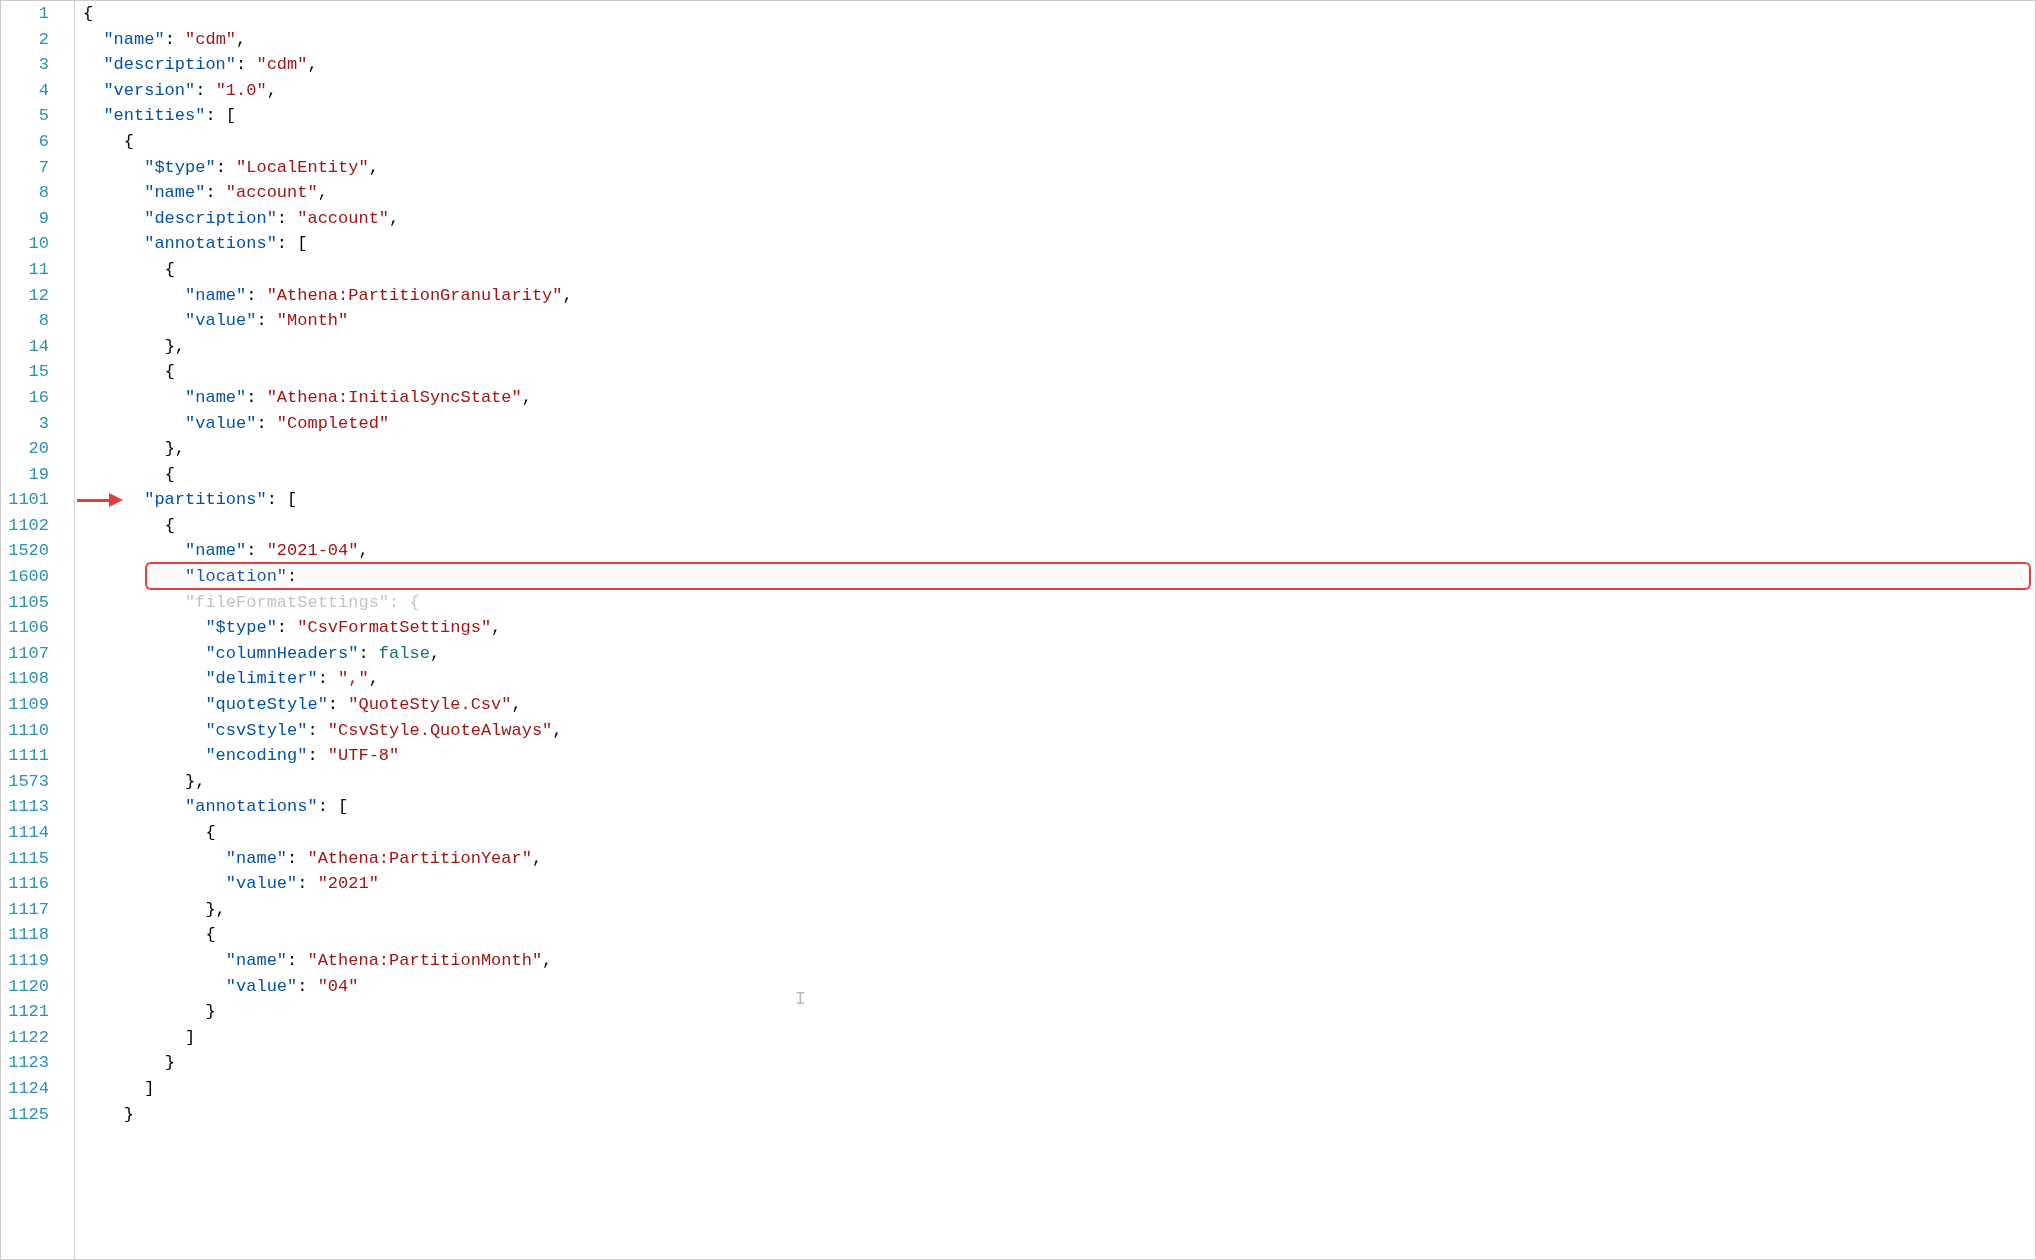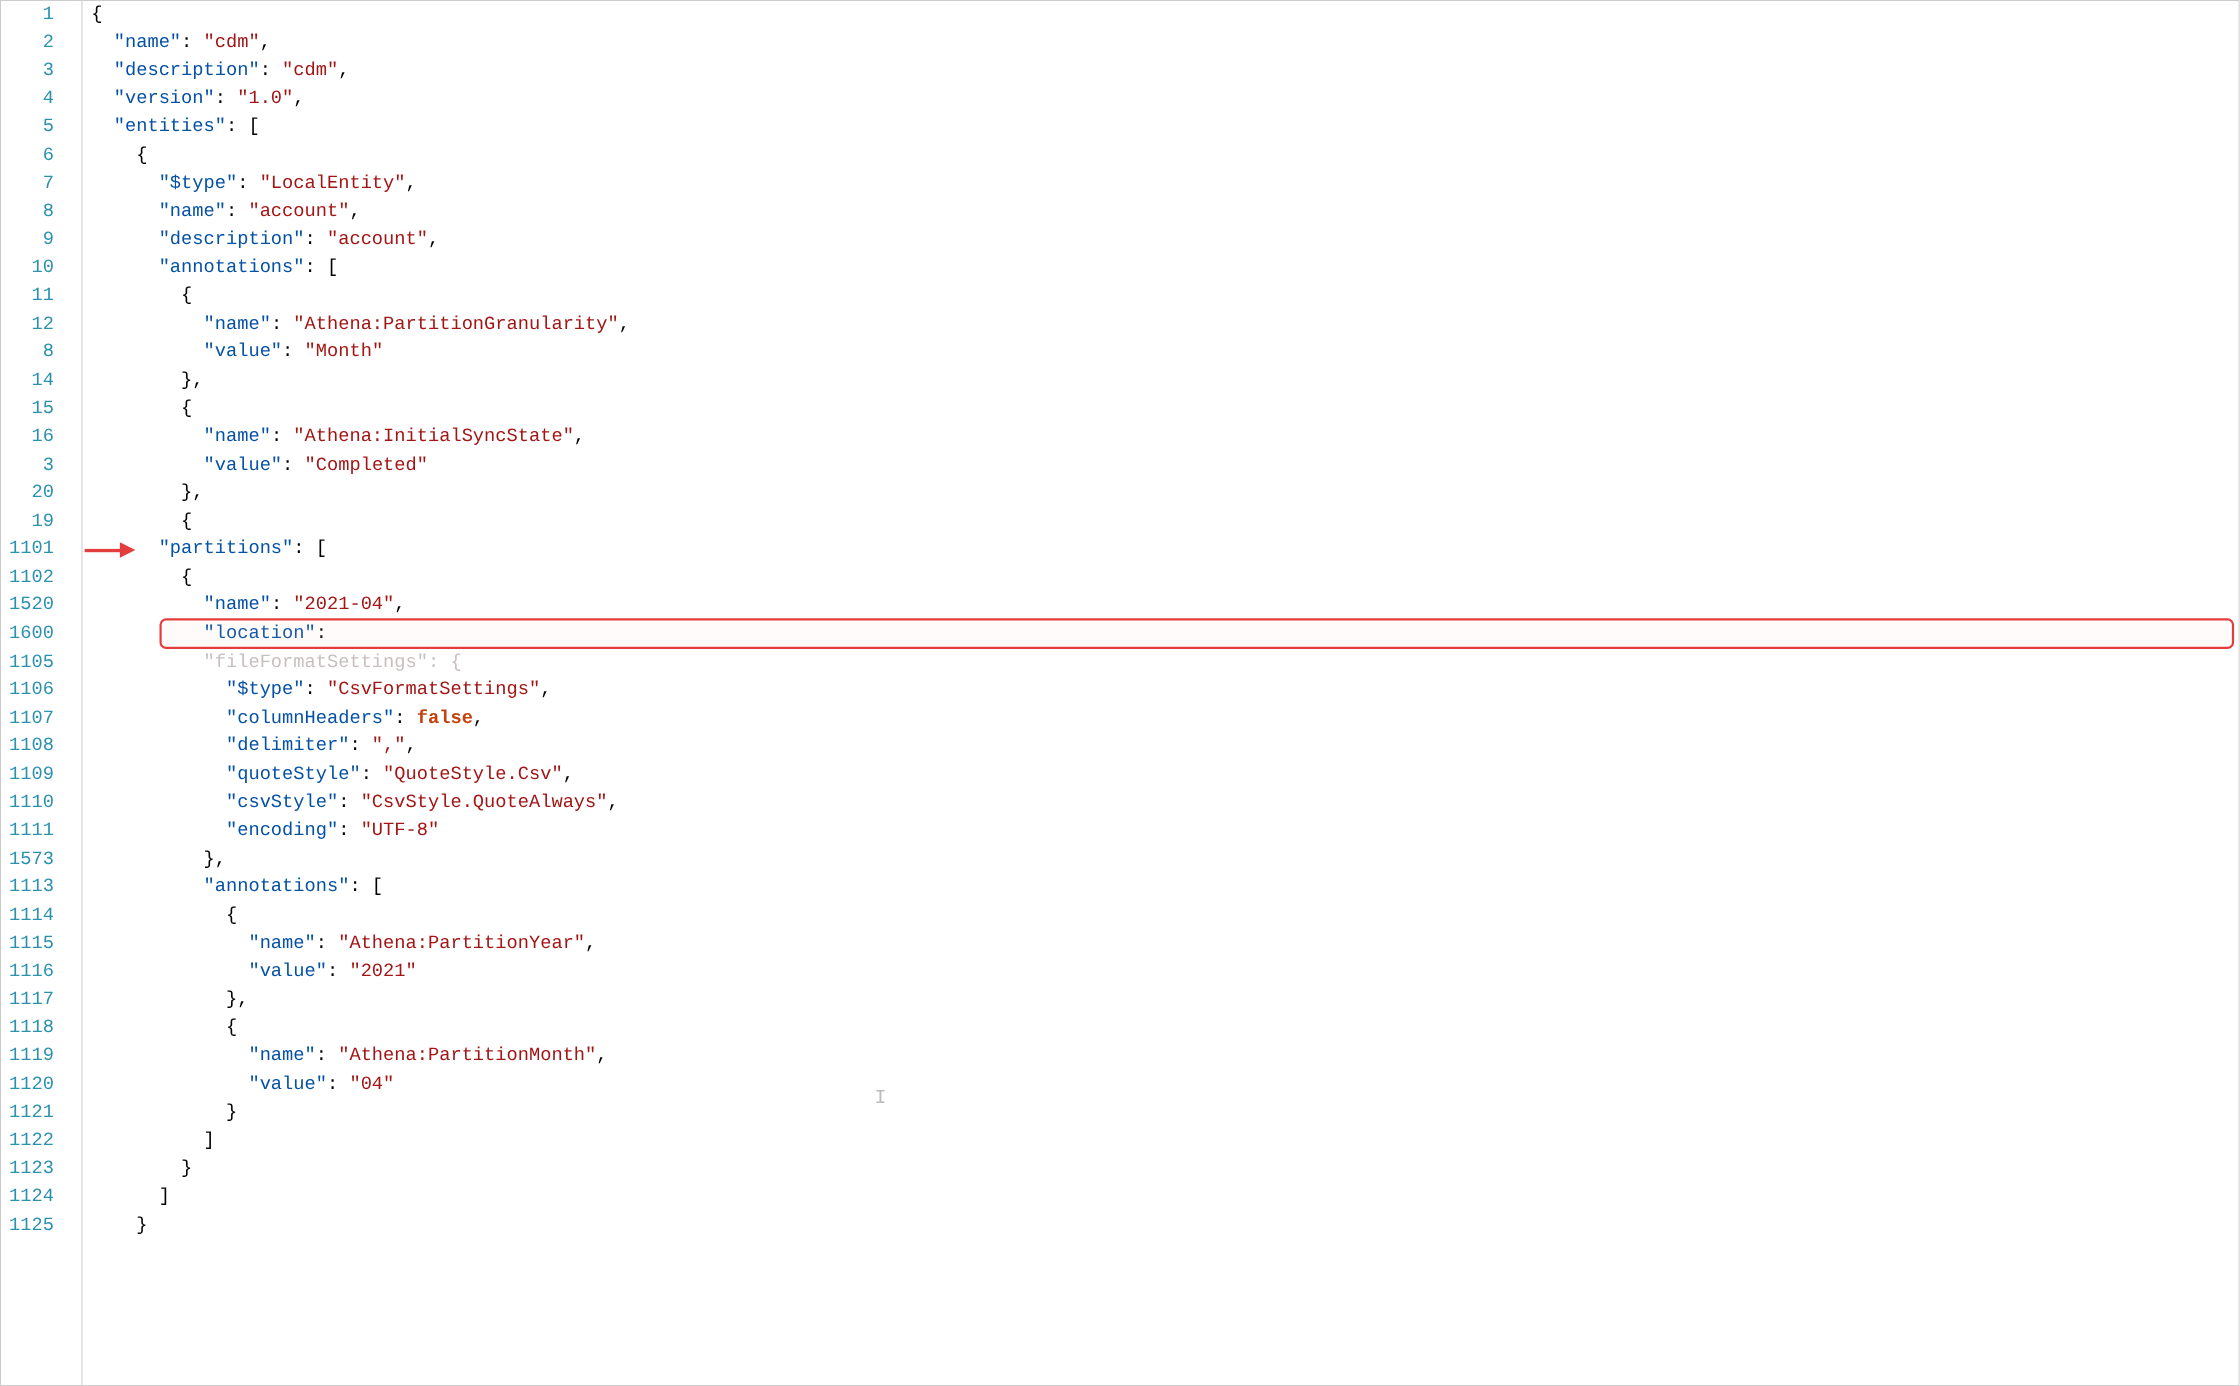--- a/index.html
+++ b/index.html
@@ -42,21 +42,21 @@
   .code-line {
     height: 25.6px;
     line-height: 25.6px;
     white-space: pre;
     position: relative;
   }
   .tok-brace   { color: #000000; }
   .tok-key     { color: #0451a5; }
   .tok-string  { color: #a31515; }
   .tok-punc    { color: #000000; }
-  .tok-bool    { color: #c2410c; font-weight: bold; }
+  .tok-bool    { color: #0f766e; }
   .tok-faded   { color: #c8bfbf; }
 
   
   .hl-box {
     position: absolute;
     border: 2px solid #e43d3d;
     border-radius: 6px;
     background: rgba(255,200,200,0.08);
     pointer-events: none;
   }

